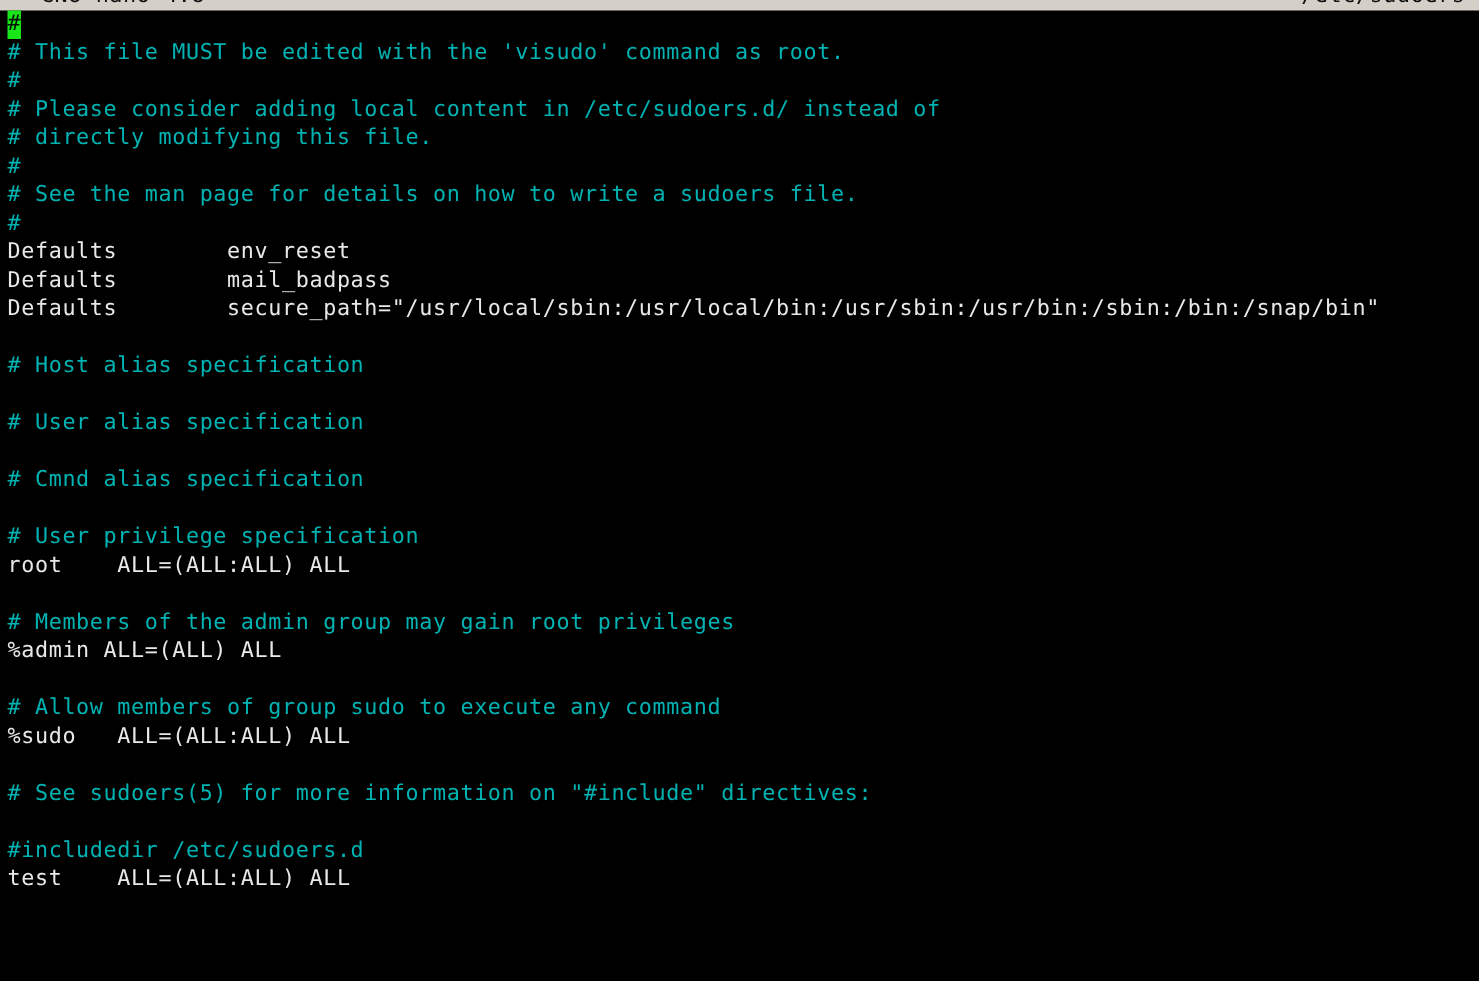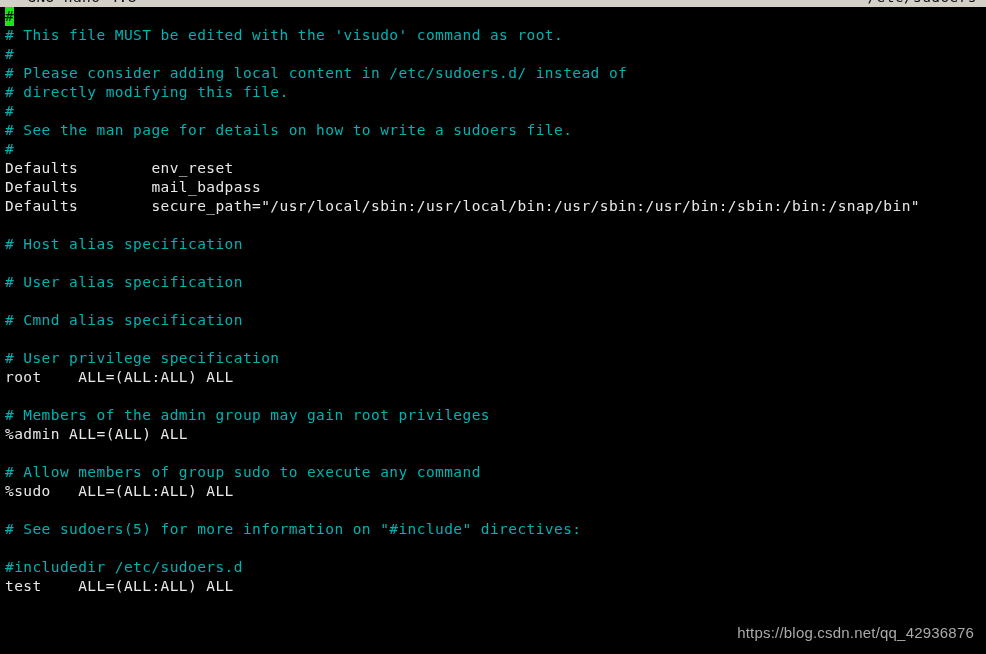--- a/index.html
+++ b/index.html
@@ -92,15 +92,14 @@
 <div id="terminal" style="background: rgb(0, 0, 0);">
 
   <div class="titlebar" style="background: rgb(212, 208, 200); color: rgb(16, 16, 16);">
     <span class="tb-left">  GNU nano 4.8</span>
     <span class="tb-center"></span>
     <span class="tb-right">/etc/sudoers</span>
   </div>
 
   <div class="buffer" id="buffer"><div class="line comment" style="color: rgb(0, 178, 178);"><span class="cursor-cell" style="background: rgb(25, 230, 25); color: rgb(4, 16, 4);">#</span><span></span></div><div class="line comment" style="color: rgb(0, 178, 178);"><span># This file MUST be edited with the 'visudo' command as root.</span></div><div class="line comment" style="color: rgb(0, 178, 178);"><span>#</span></div><div class="line comment" style="color: rgb(0, 178, 178);"><span># Please consider adding local content in /etc/sudoers.d/ instead of</span></div><div class="line comment" style="color: rgb(0, 178, 178);"><span># directly modifying this file.</span></div><div class="line comment" style="color: rgb(0, 178, 178);"><span>#</span></div><div class="line comment" style="color: rgb(0, 178, 178);"><span># See the man page for details on how to write a sudoers file.</span></div><div class="line comment" style="color: rgb(0, 178, 178);"><span>#</span></div><div class="line code" style="color: rgb(232, 232, 232);"><span>Defaults        env_reset</span></div><div class="line code" style="color: rgb(232, 232, 232);"><span>Defaults        mail_badpass</span></div><div class="line code" style="color: rgb(232, 232, 232);"><span>Defaults        secure_path="/usr/local/sbin:/usr/local/bin:/usr/sbin:/usr/bin:/sbin:/bin:/snap/bin"</span></div><div class="line blank"><span></span></div><div class="line comment" style="color: rgb(0, 178, 178);"><span># Host alias specification</span></div><div class="line blank"><span></span></div><div class="line comment" style="color: rgb(0, 178, 178);"><span># User alias specification</span></div><div class="line blank"><span></span></div><div class="line comment" style="color: rgb(0, 178, 178);"><span># Cmnd alias specification</span></div><div class="line blank"><span></span></div><div class="line comment" style="color: rgb(0, 178, 178);"><span># User privilege specification</span></div><div class="line code" style="color: rgb(232, 232, 232);"><span>root    ALL=(ALL:ALL) ALL</span></div><div class="line blank"><span></span></div><div class="line comment" style="color: rgb(0, 178, 178);"><span># Members of the admin group may gain root privileges</span></div><div class="line code" style="color: rgb(232, 232, 232);"><span>%admin ALL=(ALL) ALL</span></div><div class="line blank"><span></span></div><div class="line comment" style="color: rgb(0, 178, 178);"><span># Allow members of group sudo to execute any command</span></div><div class="line code" style="color: rgb(232, 232, 232);"><span>%sudo   ALL=(ALL:ALL) ALL</span></div><div class="line blank"><span></span></div><div class="line comment" style="color: rgb(0, 178, 178);"><span># See sudoers(5) for more information on "#include" directives:</span></div><div class="line blank"><span></span></div><div class="line comment" style="color: rgb(0, 178, 178);"><span>#includedir /etc/sudoers.d</span></div><div class="line code" style="color: rgb(232, 232, 232);"><span>test    ALL=(ALL:ALL) ALL</span></div></div>
 
-  <div class="watermark" style="color: rgb(185, 185, 185);">https://blog.csdn.net/qq_42936876</div>
 
 </div>
 
 </body></html>

